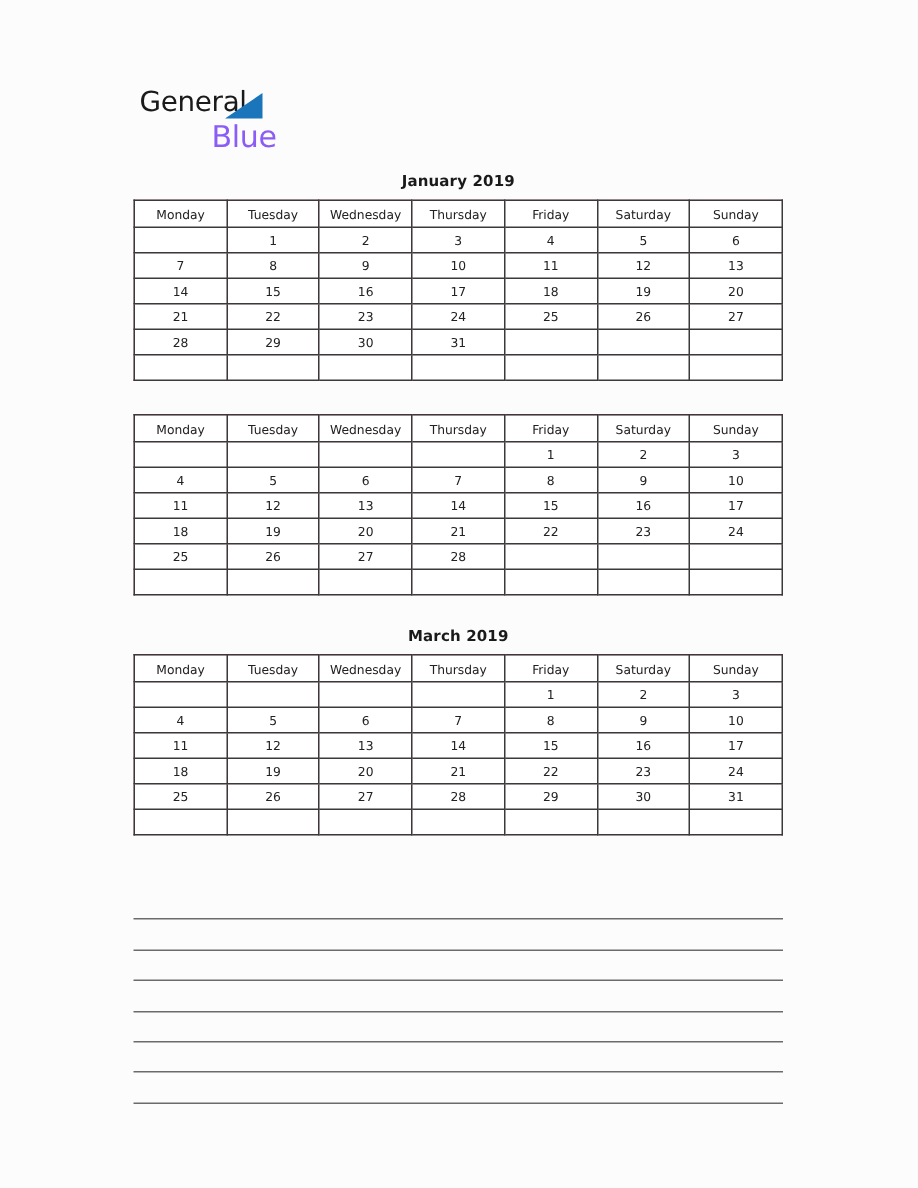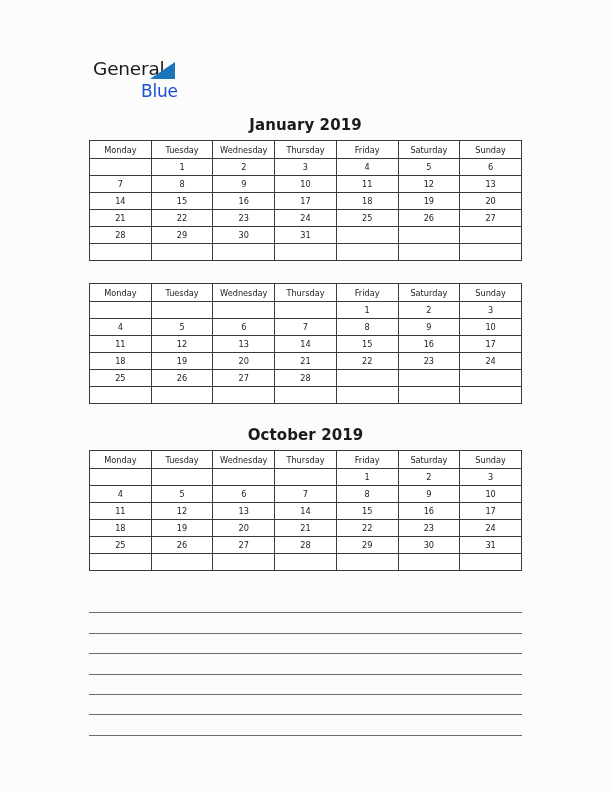--- a/index.html
+++ b/index.html
@@ -54,40 +54,40 @@
     height: 0;
     border-left: 25px solid transparent;
     border-bottom: 17px solid #1b75bb;
   }
   .logo-row2 {
     position: absolute;
     left: 48px;
     top: 21px;
     height: 24px;
     line-height: 24px;
-    font-size: 17px;
+    font-size: 20px;
     letter-spacing: -0.2px;
-    color: #1d4ed8;
+    color: #8b5cf6;
     font-family: "DejaVu Sans", sans-serif;
     white-space: nowrap;
   }
 
   
   .months {
     position: absolute;
     left: 89px;
     top: 116px;
     width: 433px;
   }
   .month-block {
     margin-bottom: 22px;
   }
   .month-title {
     text-align: center;
-    font-size: 15px;
+    font-size: 10px;
     font-weight: bold;
     color: #1a1a1a;
     margin: 0 0 6px 0;
     letter-spacing: 0.1px;
     font-family: "DejaVu Sans", sans-serif;
   }
   table.cal {
     border-collapse: collapse;
     width: 433px;
     table-layout: fixed;
@@ -273,21 +273,21 @@
               <td class="empty"></td>
               <td class="empty"></td>
               <td class="empty"></td>
               <td class="empty"></td>
               <td class="empty"></td>
             </tr>
           </tbody>
         </table>
       </div>
       <div class="month-block">
-        <div class="month-title">October 2019</div>
+        <div class="month-title">March 2019</div>
         <table class="cal">
           <thead>
             <tr>
               <th>Monday</th>
               <th>Tuesday</th>
               <th>Wednesday</th>
               <th>Thursday</th>
               <th>Friday</th>
               <th>Saturday</th>
               <th>Sunday</th>

